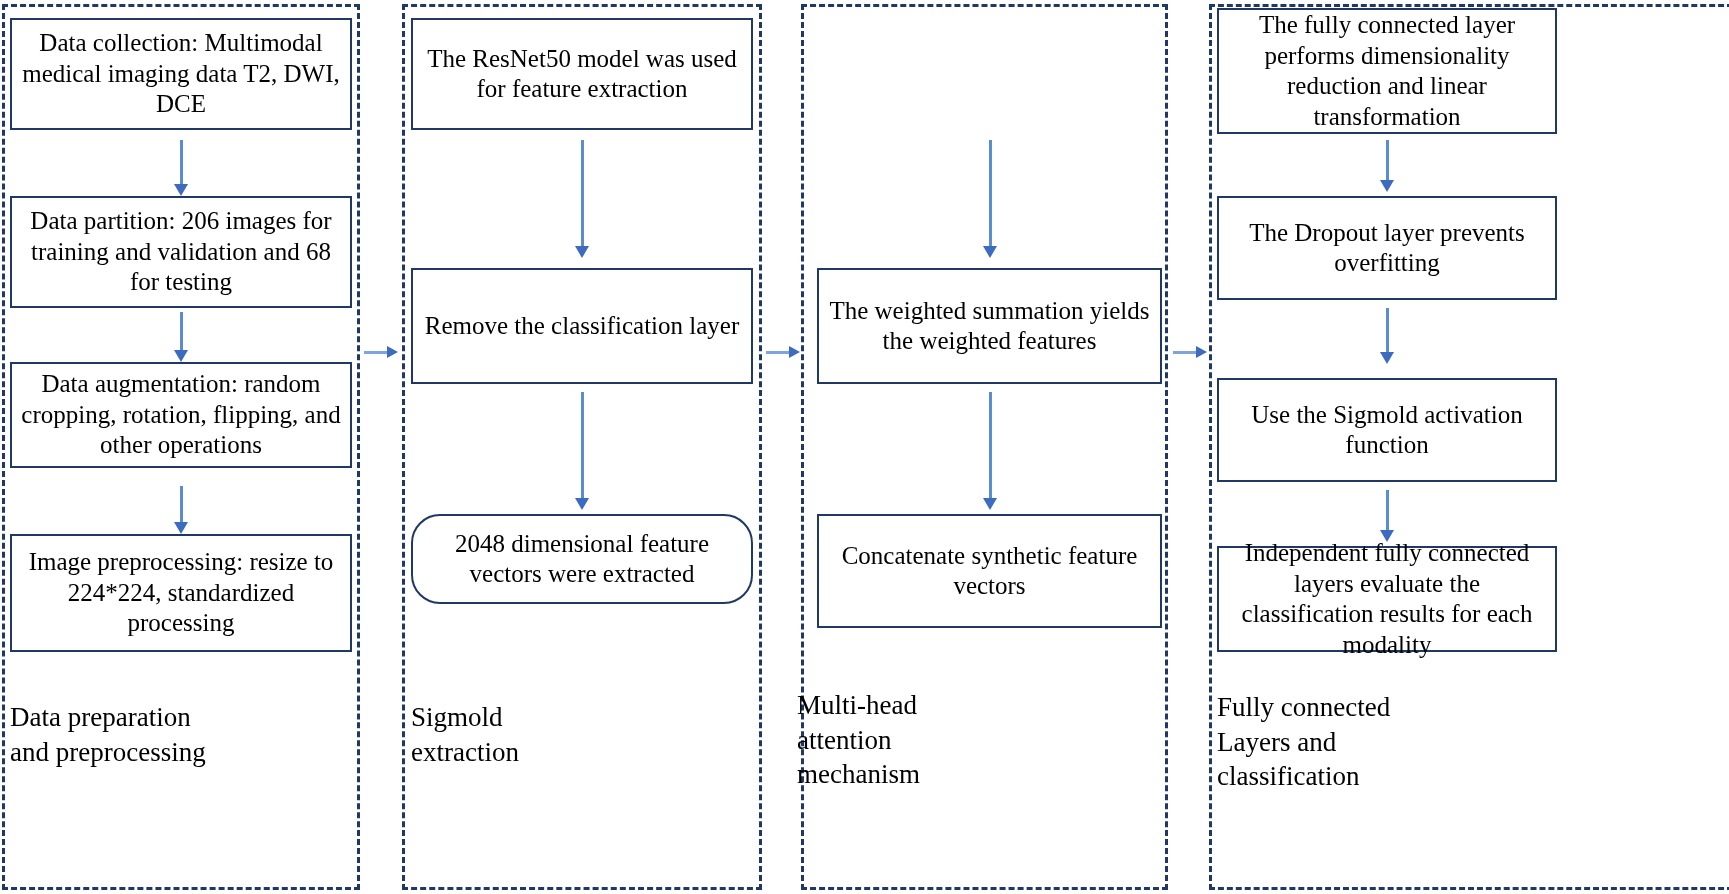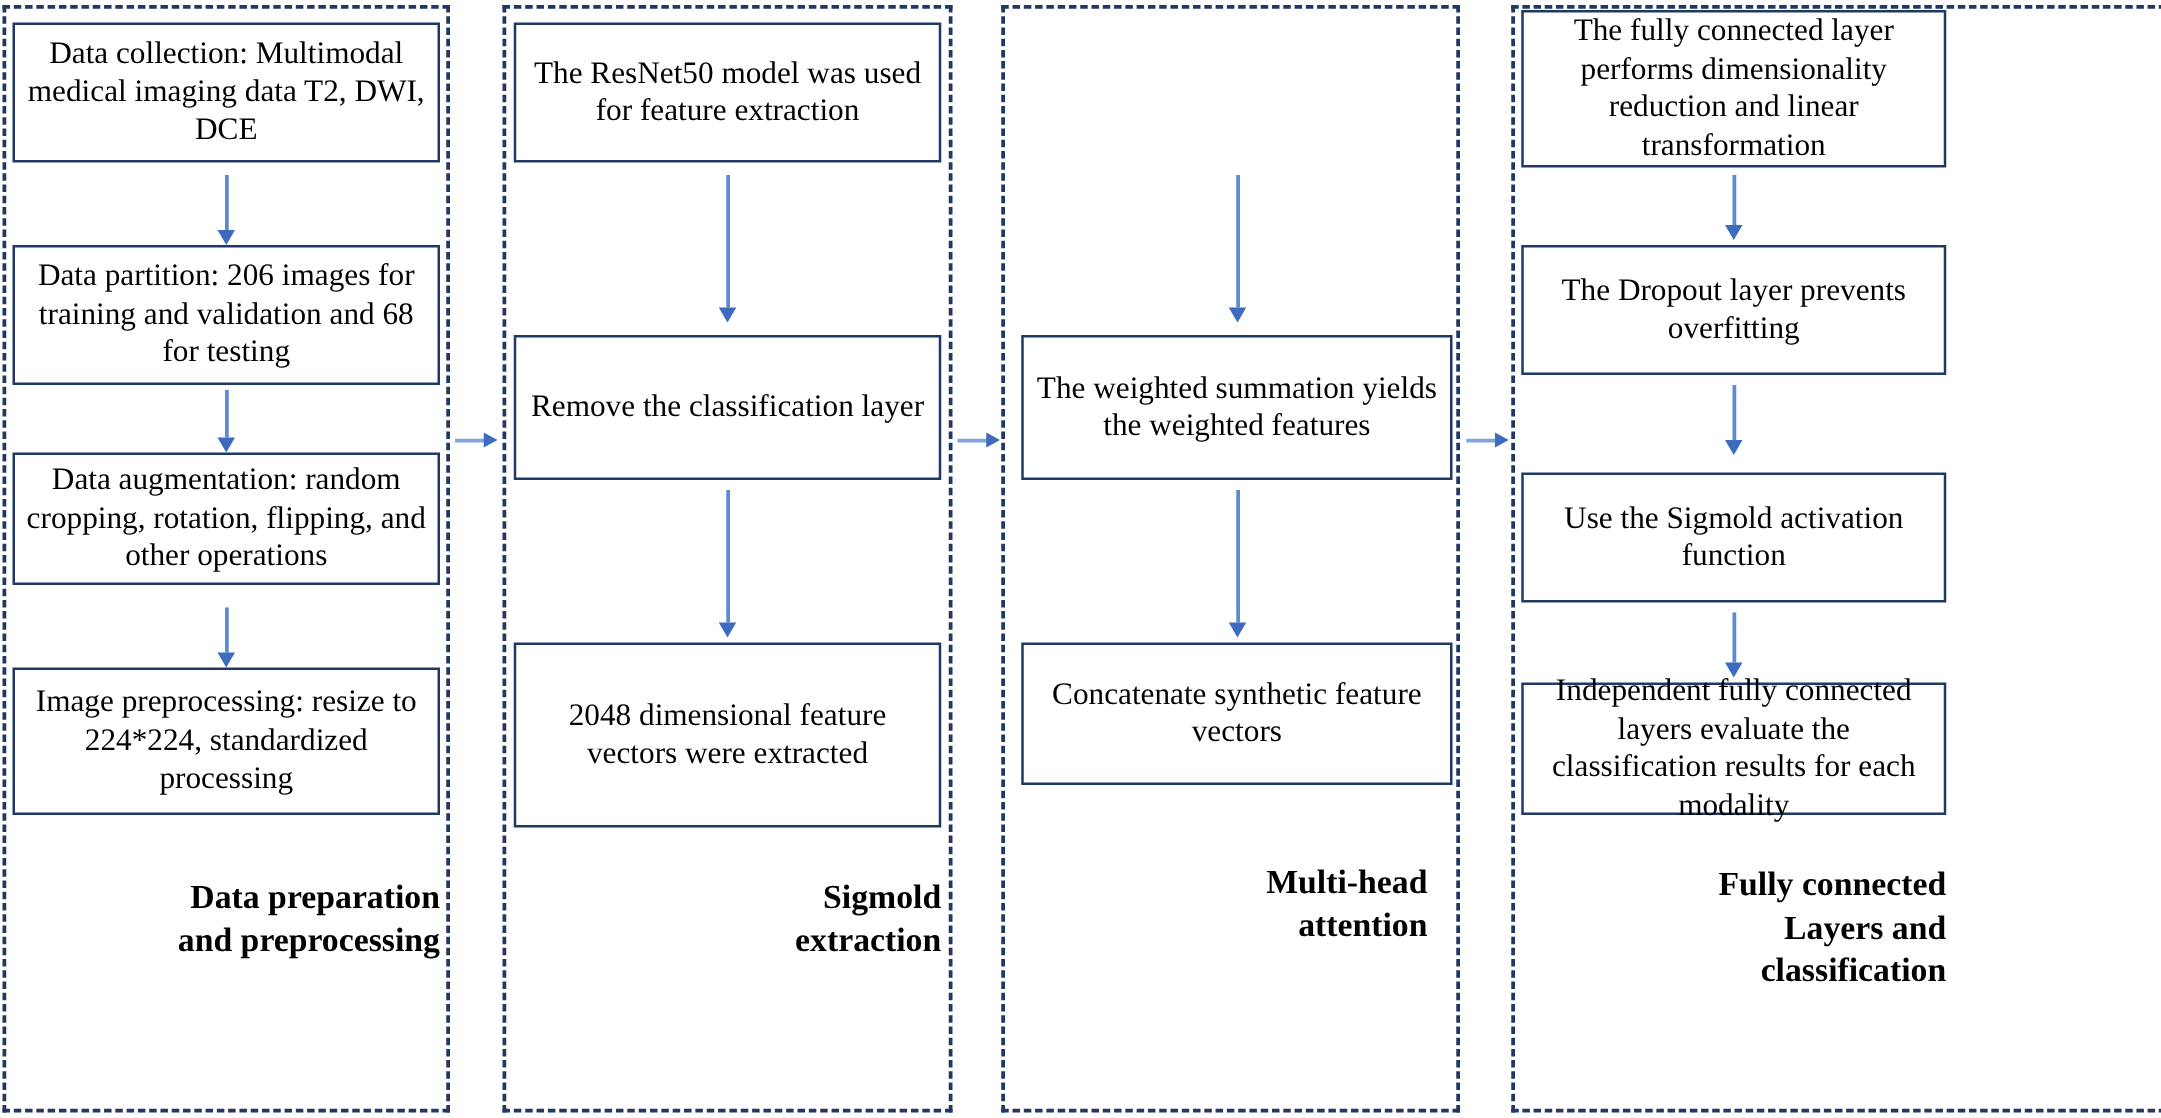--- a/index.html
+++ b/index.html
@@ -44,22 +44,22 @@
     font-size: 25px;
     line-height: 1.22;
     padding: 4px 8px;
     font-family: "Liberation Serif", "DejaVu Serif", serif;
   }
   .pbox span { display: block; width: 100%; }
 
   
   .caption {
     position: absolute;
-    text-align: right;
-    font-weight: bold;
+    text-align: left;
+    font-weight: normal;
     font-size: 27px;
     line-height: 1.28;
     color: #000000;
     font-family: "Liberation Serif", "DejaVu Serif", serif;
   }
 
   
   .varrow {
     position: absolute;
     width: 18px;
@@ -162,21 +162,21 @@
 
   <div class="pbox" style="left:411px; top:268px; width:342px; height:116px;">
     <span>Remove the classification layer</span>
   </div>
 
   <div class="varrow" style="left:573px; top:392px; height:118px;">
     <div class="shaft" style="height:106px;"></div>
     <div class="head" style="top:106px;"></div>
   </div>
 
-  <div class="pbox" style="left:411px; top:514px; width:342px; height:148px;">
+  <div class="pbox" style="left:411px; top:514px; width:342px; height:90px;border-radius:29px;">
     <span>2048 dimensional feature vectors were extracted</span>
   </div>
 
   <div class="caption" style="left:411px; top:700px; width:342px;">
     <div>Sigmold</div>
     <div>extraction</div>
   </div>
 
   <div class="harrow" style="left:766px; top:345px; width:34px;">
     <div class="shaft" style="width:24px;"></div>
@@ -200,20 +200,21 @@
     <div class="head" style="top:106px;"></div>
   </div>
 
   <div class="pbox" style="left:817px; top:514px; width:345px; height:114px;">
     <span>Concatenate synthetic feature vectors</span>
   </div>
 
   <div class="caption" style="left:797px; top:688px; width:345px;">
     <div>Multi-head</div>
     <div>attention</div>
+    <div>mechanism</div>
   </div>
 
   <div class="harrow" style="left:1173px; top:345px; width:34px;">
     <div class="shaft" style="width:24px;"></div>
     <div class="head" style="left:23px;"></div>
   </div>
 
   <div class="stage" style="left:1209px; top:4px; width:524px; height:886px;"></div>
 
   <div class="pbox" style="left:1217px; top:8px; width:340px; height:126px;">

